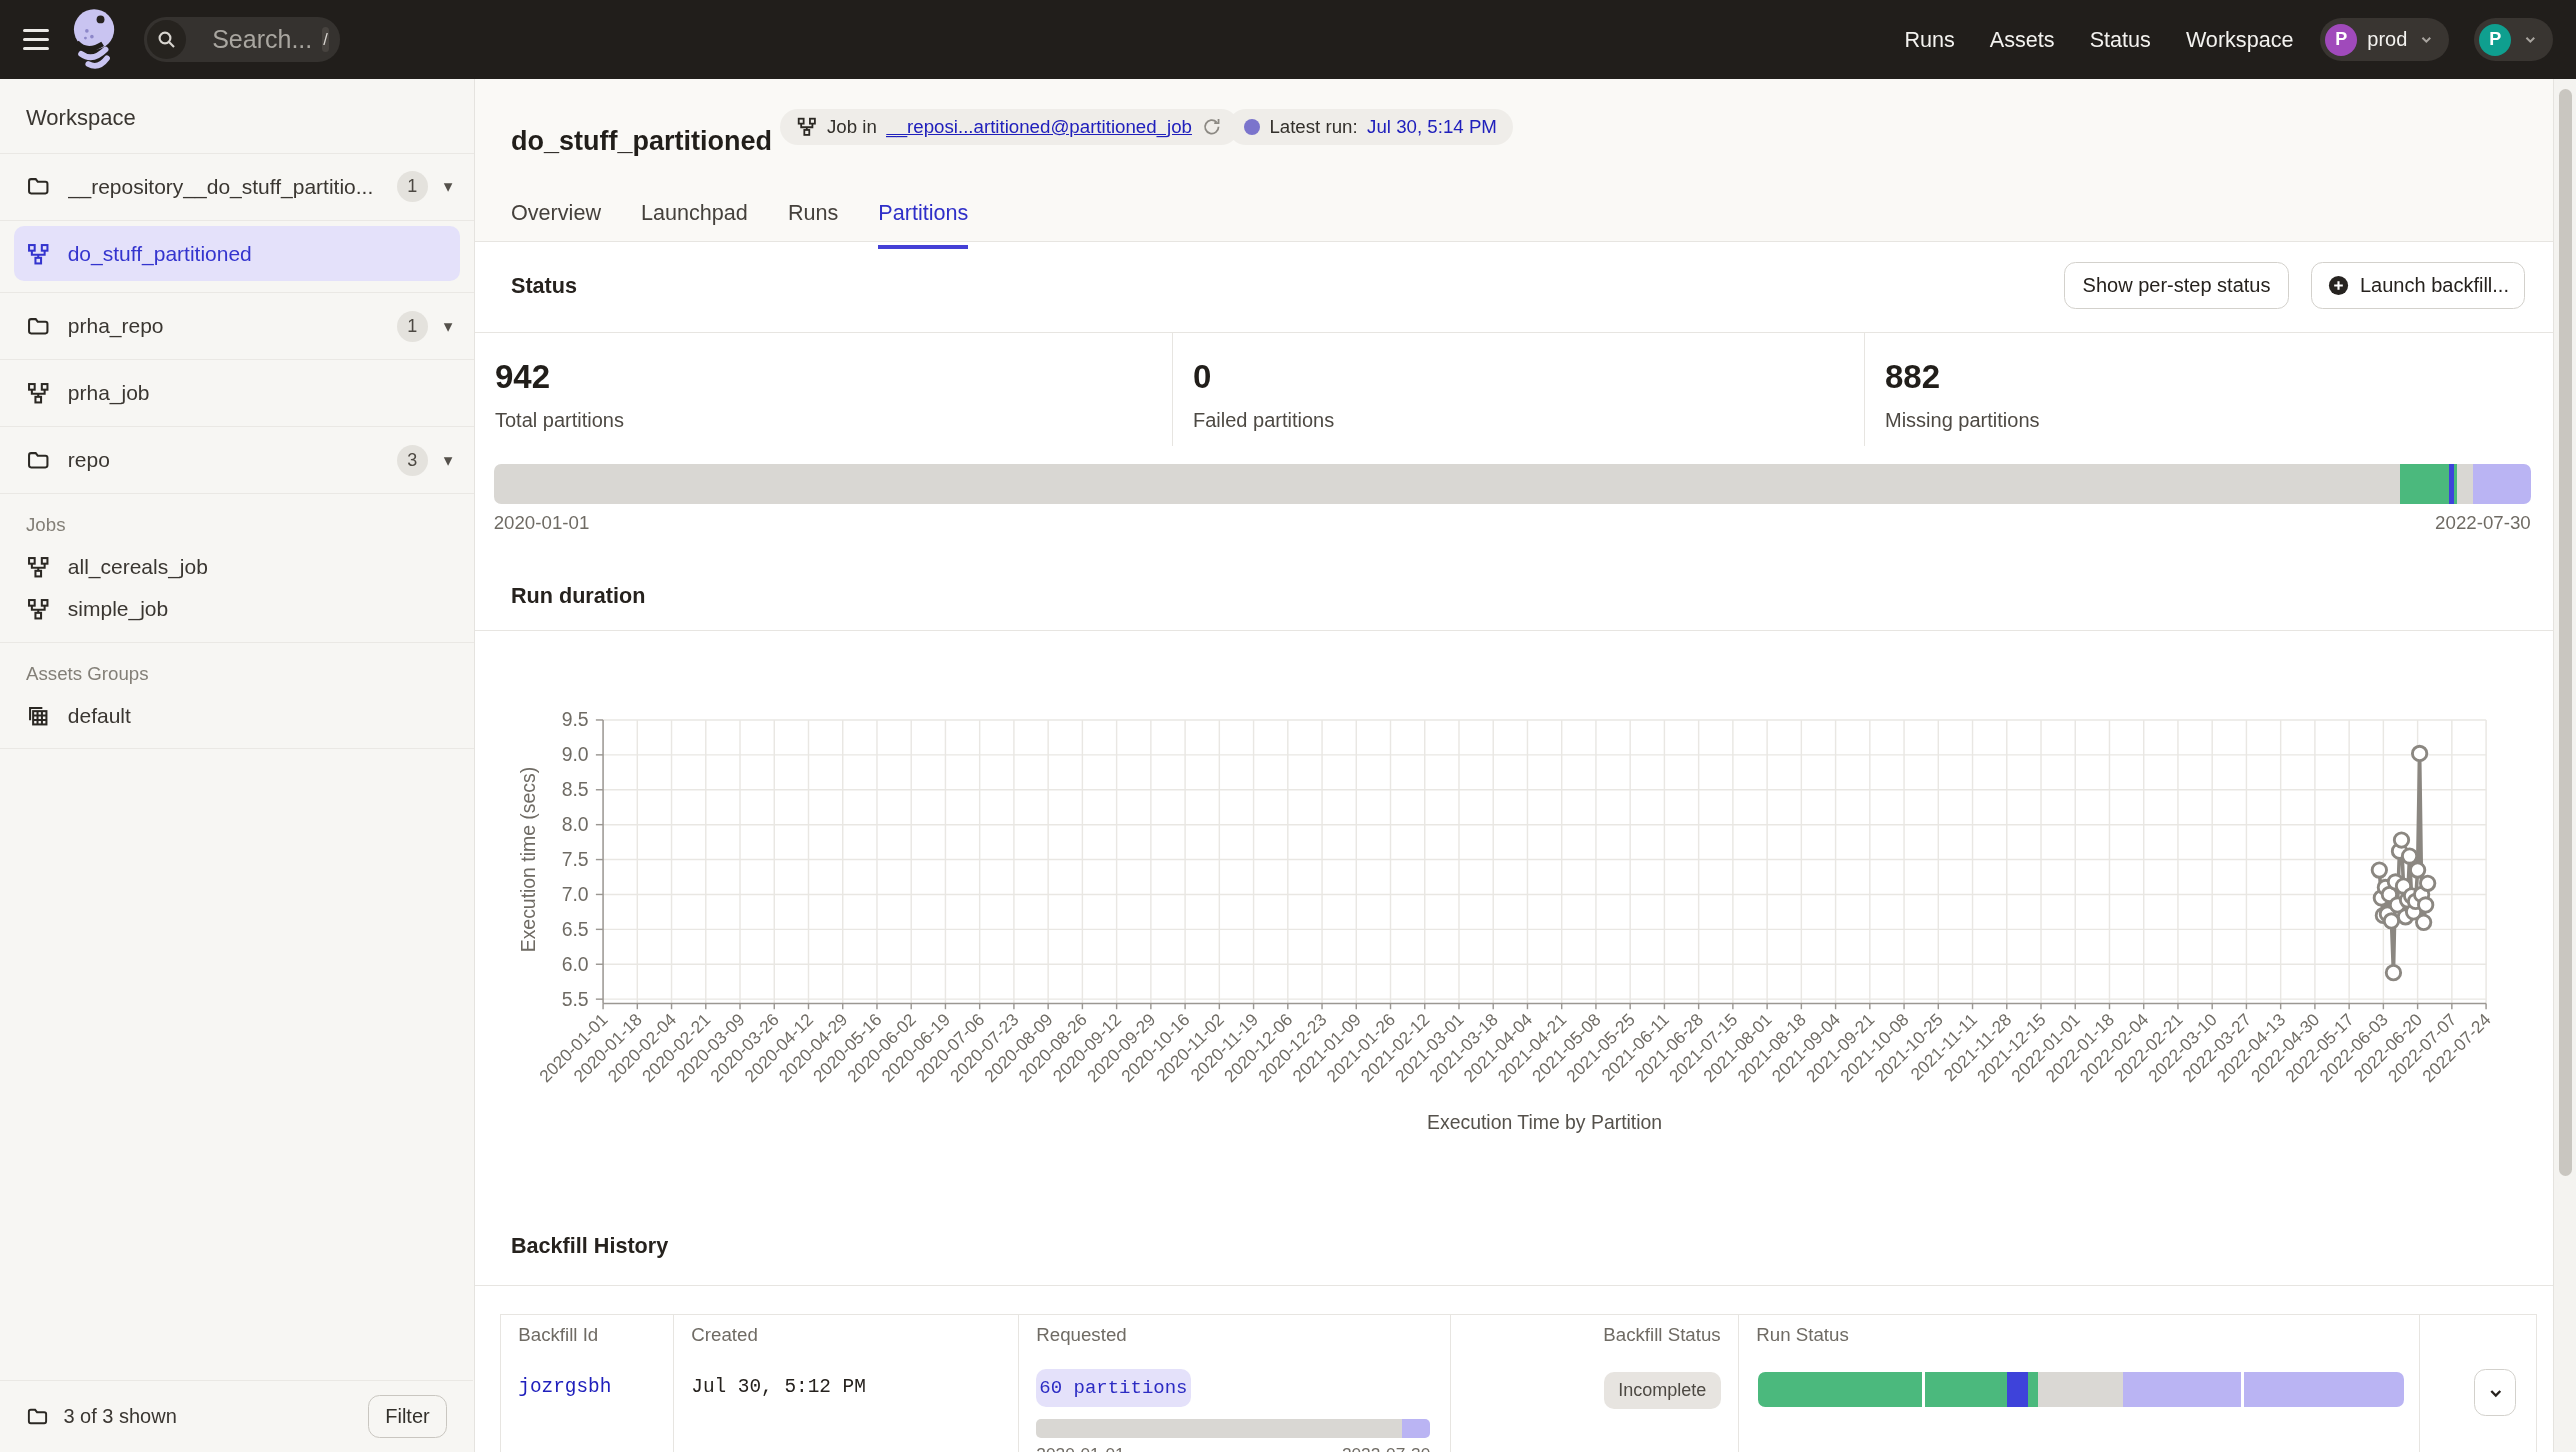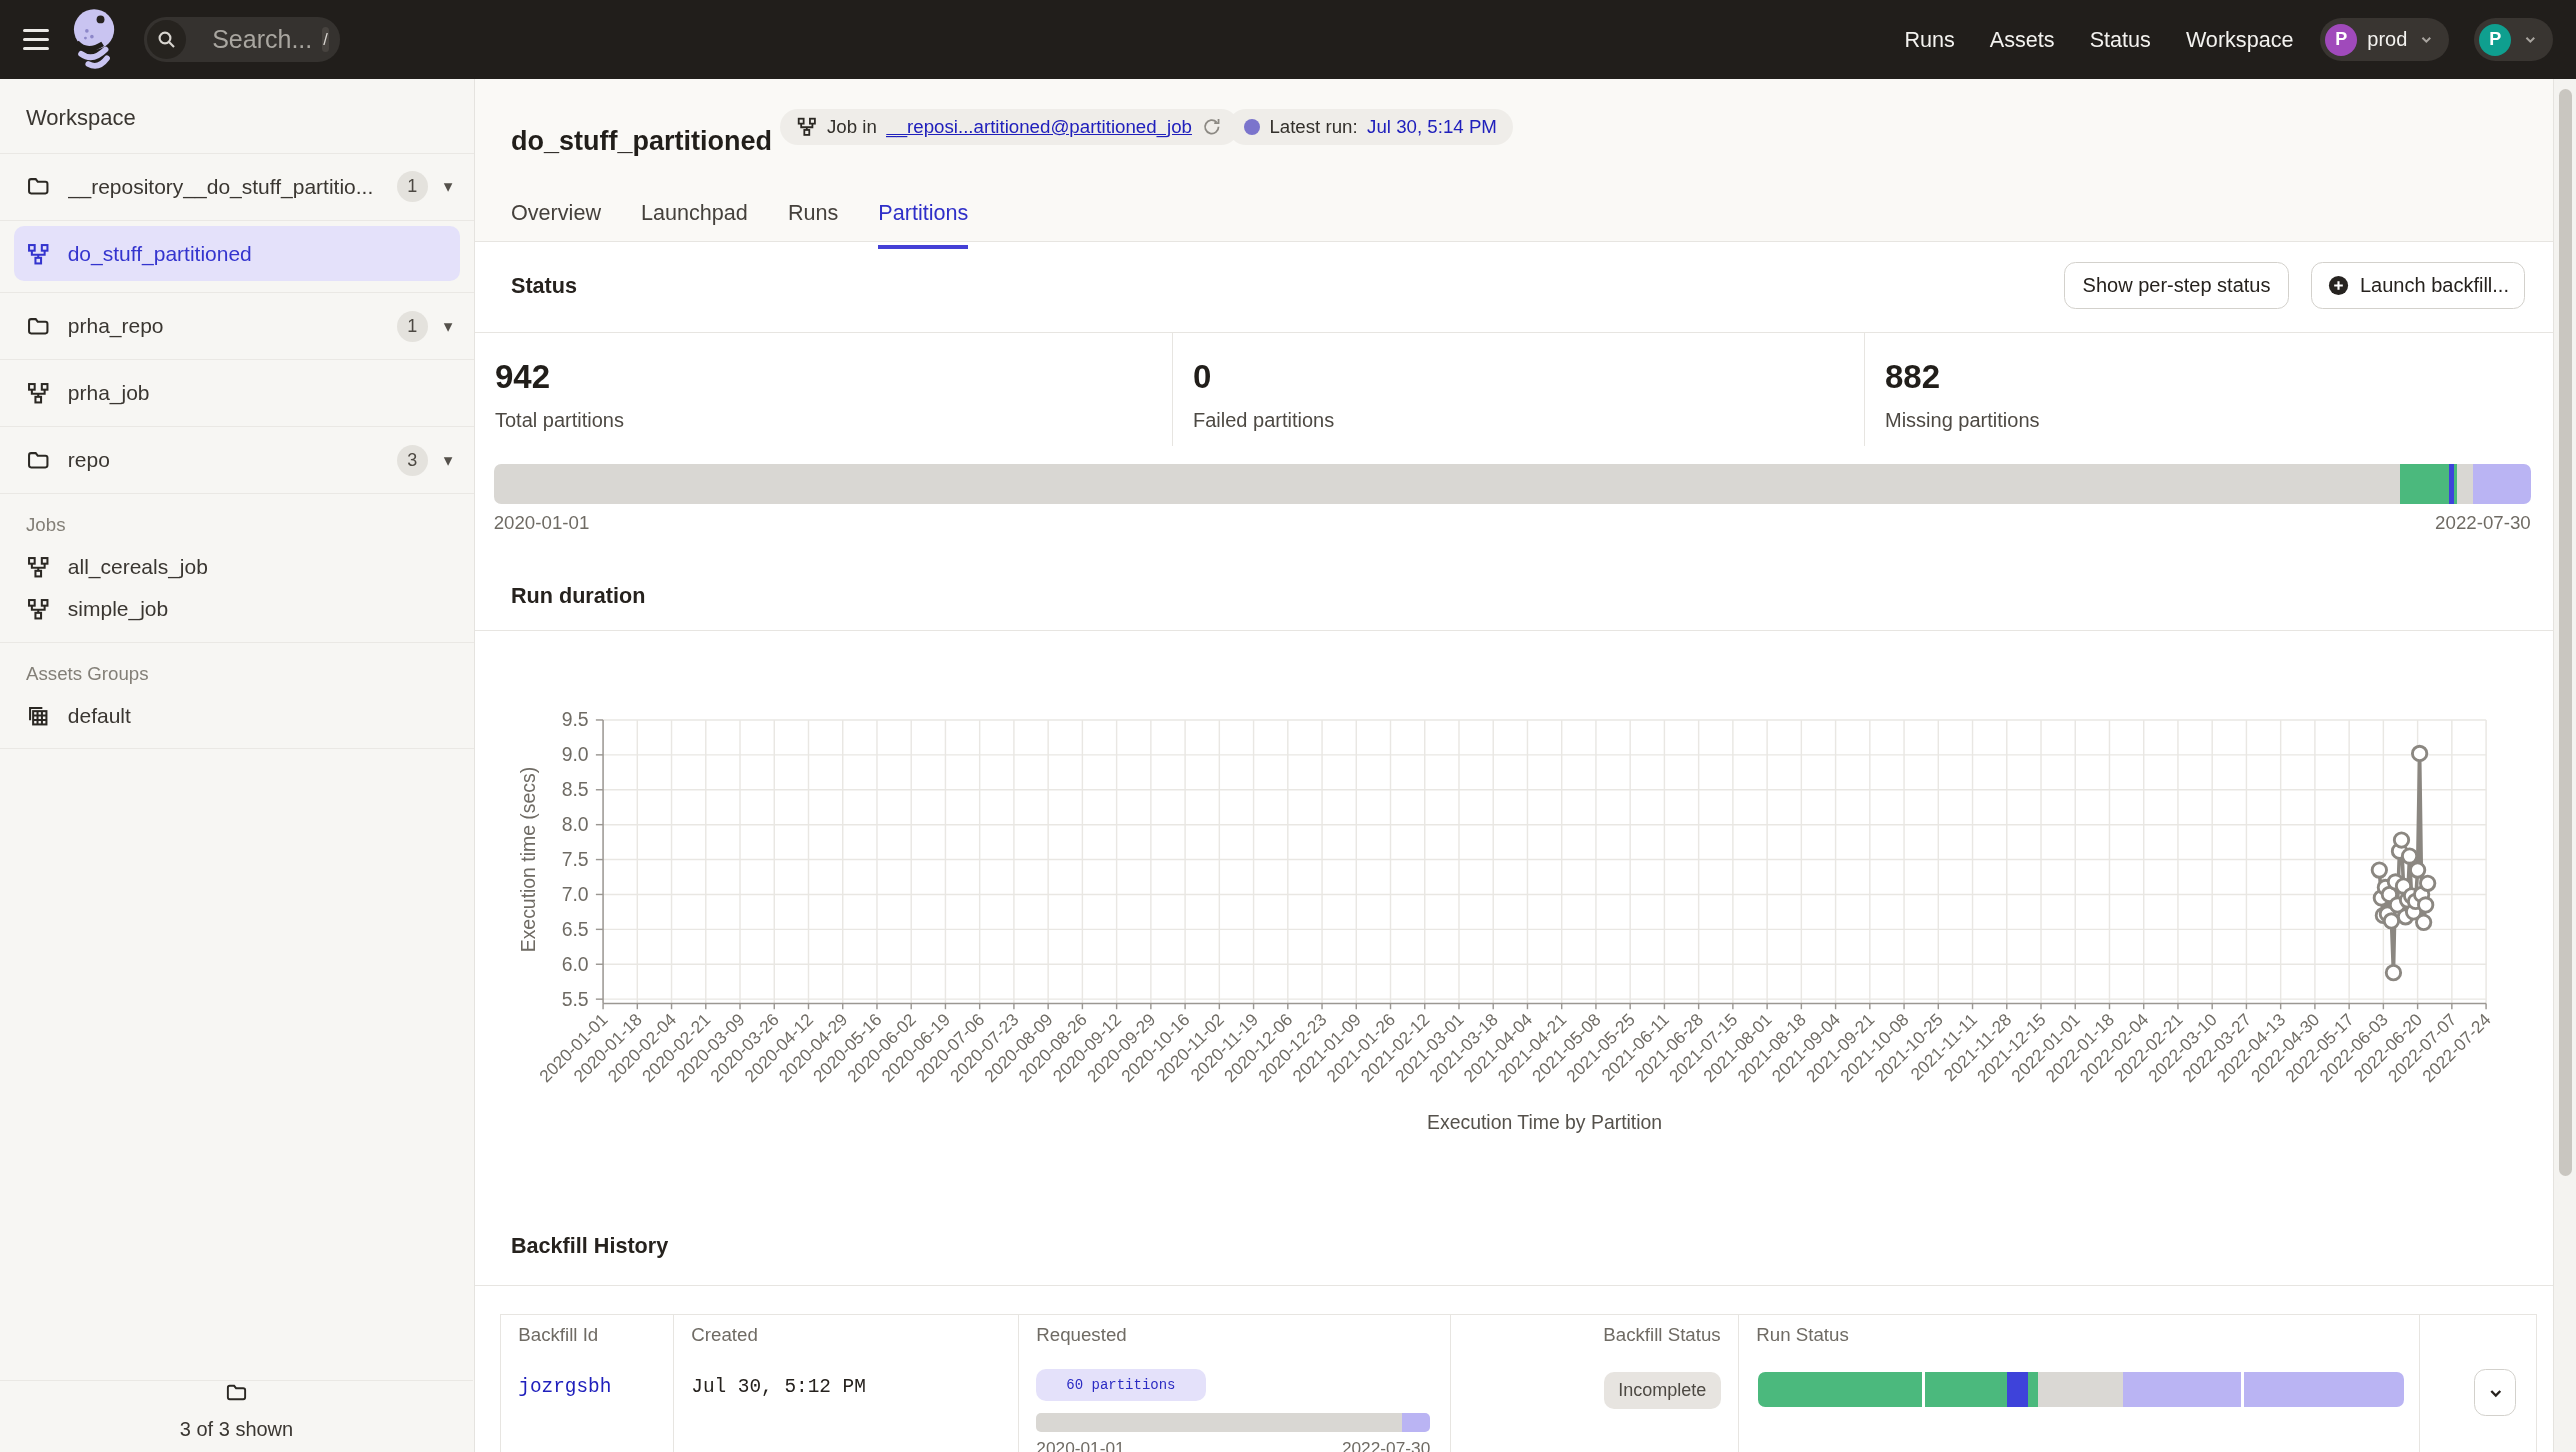--- a/index.html
+++ b/index.html
@@ -35,21 +35,21 @@
   .sb-item .icn,.sb-row .icn{width:24.5px;height:24.5px;margin-right:17.3px;color:#2B2823;flex:none;display:flex;}
   .sb-item.active{margin:5.8px 14.4px;height:55px;border-radius:10px;background:#E4E1FA;color:#3434CE;padding:0 11.5px;}
   .sb-item.active .icn{color:#3434CE;}
   .sb-label{flex:1;white-space:nowrap;overflow:hidden;}
   .sb-count{width:31px;height:31px;border-radius:50%;background:#E4E2DD;color:#4D4943;font-size:18px;display:flex;align-items:center;justify-content:center;margin-right:16px;}
   .sb-caret{color:#55514B;font-size:17.3px;cursor:pointer;}
   .sb-group-label{font-size:18.7px;color:#837F77;padding:20px 26px 10px 26px;}
   .sb-row{height:42px;display:flex;align-items:center;padding:0 26px;font-size:21px;color:#3A3631;cursor:pointer;}
   .sb-group{border-bottom:1.4px solid #EAE8E4;padding-bottom:11.5px;}
   #sb-footer{position:absolute;left:0;bottom:0;width:473px;height:72px;border-top:1.4px solid #EAE8E4;
-             display:flex;align-items:center;gap:14.4px;padding:0 26px;font-size:20px;color:#3A3631;flex-direction:column;}
+             display:flex;align-items:center;gap:14.4px;padding:0 26px;font-size:20px;color:#3A3631;}
   #sb-footer .icn{width:23px;height:23px;color:#2B2823;display:flex;}
   #filter-btn{margin-left:auto;width:79px;height:43px;border-radius:11.5px;border:1.4px solid #C9C6C0;background:transparent;
               font-size:20px;color:#33302B;font-family:inherit;cursor:pointer;}
   
   #main{position:absolute;left:475px;top:79px;width:2078px;height:1373px;background:#FFFFFF;}
   #header-band{position:absolute;left:0;top:0;width:2078px;height:163px;background:#FAF9F6;border-bottom:1.4px solid #E7E5E1;}
   #page-title{position:absolute;left:36px;top:29px;font-size:27px;font-weight:700;color:#211E1A;}
   .hbadge{position:absolute;top:30px;height:36px;background:#EFEDE9;border-radius:18px;display:inline-flex;align-items:center;gap:9.4px;padding:0 16px;font-size:18.7px;color:#33302B;white-space:nowrap;}
   #job-badge{left:305px;}
   #latest-badge{left:753px;}
@@ -89,22 +89,22 @@
   .trow{display:flex;}
   .trow.thead{height:41px;}
   .trow.tbody{height:180px;}
   .tcell{border-left:1.4px solid #E7E5E1;padding:0 0 0 17.3px;overflow:hidden;}
   .tcell:first-child{border-left:none;}
   .thead .tcell{font-size:18.7px;color:#6F6B64;padding-top:8.6px;}
   .tcell.right{text-align:right;padding-right:17.3px;}
   .mono{font-family:"Liberation Mono","DejaVu Sans Mono",monospace;font-size:19.4px;}
   #cell-id{padding-top:20px;}
   #cell-created{padding-top:20px;color:#26221E;}
-  .badge-purple{display:inline-block;margin-top:13px;background:#E4E1FA;color:#2B2BC3;border-radius:10px;padding:8px 30px;
-                font-family:"Liberation Mono","DejaVu Sans Mono",monospace;font-size:14px;cursor:pointer;}
+  .badge-purple{display:inline-block;margin-top:13px;background:#E4E1FA;color:#2B2BC3;border-radius:10px;padding:8px 3px;
+                font-family:"Liberation Mono","DejaVu Sans Mono",monospace;font-size:19px;cursor:pointer;}
   .minibar{margin-top:11.5px;width:394px;height:19.4px;border-radius:5px;overflow:hidden;display:flex;}
   .minibar div{height:100%;}
   .minibar-labels{width:394px;display:flex;justify-content:space-between;font-size:17.3px;color:#6F6B64;margin-top:5.8px;}
   .badge-gray{display:inline-block;margin-top:16px;background:#E7E4E0;color:#4D4943;border-radius:10px;padding:8px 14.4px;font-size:18px;}
   .runbar{margin-top:16px;margin-left:1.4px;width:646px;height:35px;border-radius:7.2px;overflow:hidden;display:flex;}
   .runbar div{height:100%;}
   #chev-btn{margin:13px 0 0 37px;width:42px;height:47px;border-radius:11.5px;border:1.4px solid #D3D1CC;background:#FFFFFF;
             display:flex;align-items:center;justify-content:center;color:#26221E;cursor:pointer;}
   
   #scrollbar{position:absolute;right:0;top:79px;width:23px;height:1373px;background:#F4F3F0;border-left:1.4px solid #E5E3DF;}

